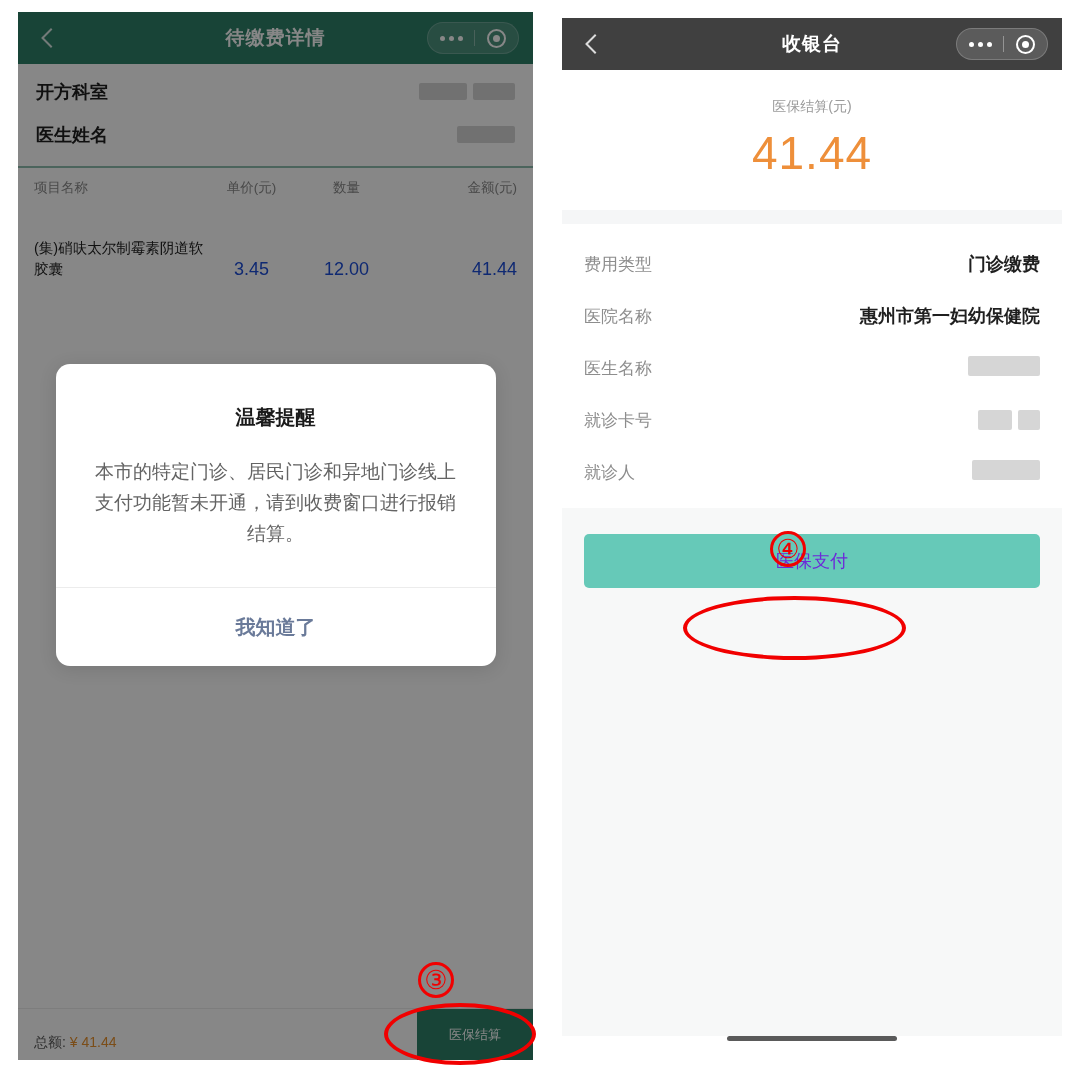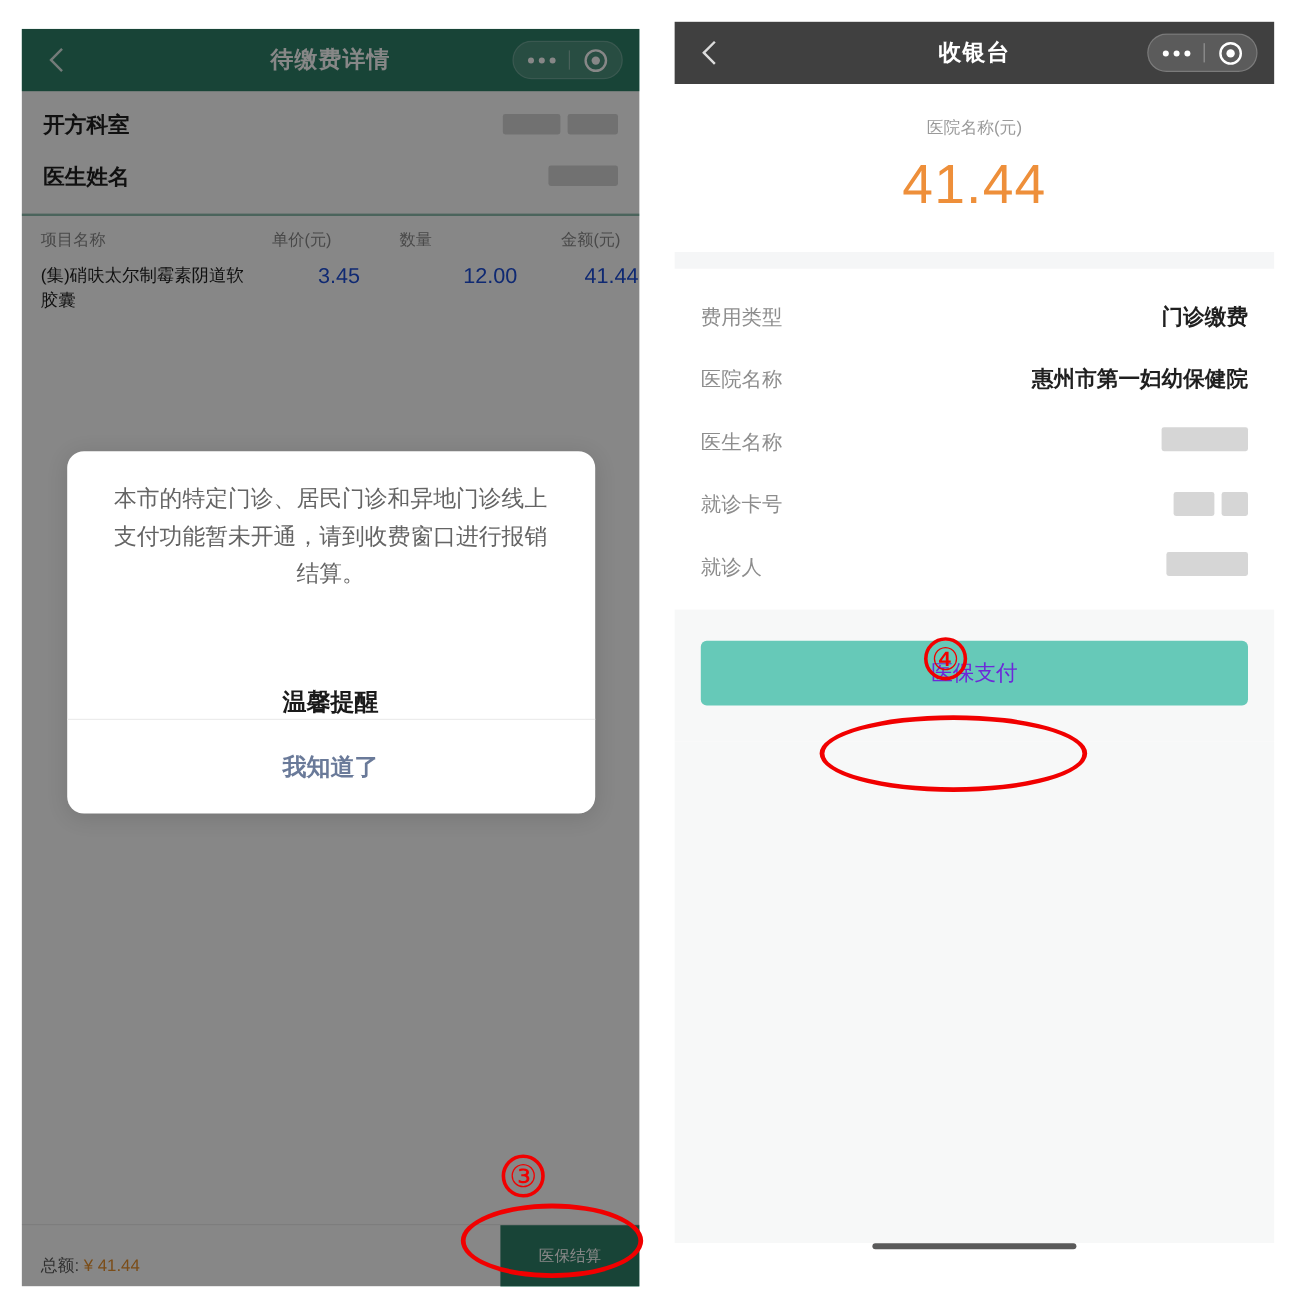--- a/index.html
+++ b/index.html
@@ -6,21 +6,21 @@
   html, body {
     width: 1080px; height: 1080px;
     background: #ffffff;
     font-family: "Liberation Sans", "DejaVu Sans", sans-serif;
     overflow: hidden;
   }
   #root { position: relative; width: 1080px; height: 1080px; }
 
   
   #left-panel {
-    position: absolute; left: 18px; top: 24px;
+    position: absolute; left: 18px; top: 12px;
     width: 515px; height: 1048px;
     background: #ffffff;
     overflow: hidden;
   }
   #left-dim {
     position: absolute; left: 0; top: 0; width: 100%; height: 100%;
     background: rgba(0,0,0,0.47);
     z-index: 40; pointer-events: none;
   }
 
@@ -96,21 +96,21 @@
   .table-topline { height: 2px; background: #8fbdae; }
 
   #left-table { background: #ffffff; }
   .tbl-head, .tbl-row { display: flex; align-items: center; padding: 0 16px; }
   .tbl-head { height: 40px; }
   .th, .td { font-size: 13.5px; color: #8b8b8b; }
   .col-name  { flex: 0 0 170px; text-align: left; }
   .col-price { flex: 0 0 95px;  text-align: center; }
   .col-qty   { flex: 0 0 95px;  text-align: center; }
   .col-amt   { flex: 1;         text-align: right; }
-  .tbl-row { min-height: 72px; align-items: flex-start; gap: 31px; }
+  .tbl-row { min-height: 72px; align-items: flex-end; }
   .tbl-row .td { color: #1d4ed8; font-size: 18px; }
   .tbl-row .col-name { font-size: 14.5px; line-height: 1.45; color: #1f1f1f; }
 
   
   #left-bottom {
     position: absolute; left: 0; bottom: 0; width: 100%; height: 52px;
     background: #ffffff; display: flex; align-items: center;
     justify-content: space-between; padding-left: 16px;
     border-top: 1px solid #ededed;
   }
@@ -277,22 +277,22 @@
         <span>总额:</span>
         <b>¥ 41.44</b>
       </div>
       <button id="btn-settle">医保结算</button>
     </div>
 
     <div id="left-dim"></div>
 
     <div id="modal-wrap">
       <div id="modal">
+        <div id="modal-title">温馨提醒</div>
         <div id="modal-body">本市的特定门诊、居民门诊和异地门诊线上支付功能暂未开通，请到收费窗口进行报销结算。</div>
-        <div id="modal-title">温馨提醒</div>
         <div id="modal-divider"></div>
         <button id="modal-ok">我知道了</button>
       </div>
     </div>
   </div>
 
   <div id="right-panel">
 
     <div class="navbar" id="right-navbar">
       <div class="nav-back"></div>
@@ -305,21 +305,21 @@
           </div>
         <div class="capsule-sep"></div>
         <div class="capsule-target">
             <span class="ring"></span>
           </div>
       </div>
     </div>
 
     <div id="right-body">
       <div id="pay-amount-block">
-        <div id="pay-amount-label">医院名称(元)</div>
+        <div id="pay-amount-label">医保结算(元)</div>
         <div id="pay-amount-value">41.44</div>
       </div>
 
       <div class="gap-band"></div>
 
       <div id="info-list">
         <div class="info-row">
           <span class="info-label">费用类型</span>
           <span class="info-value">门诊缴费</span>
         </div>

